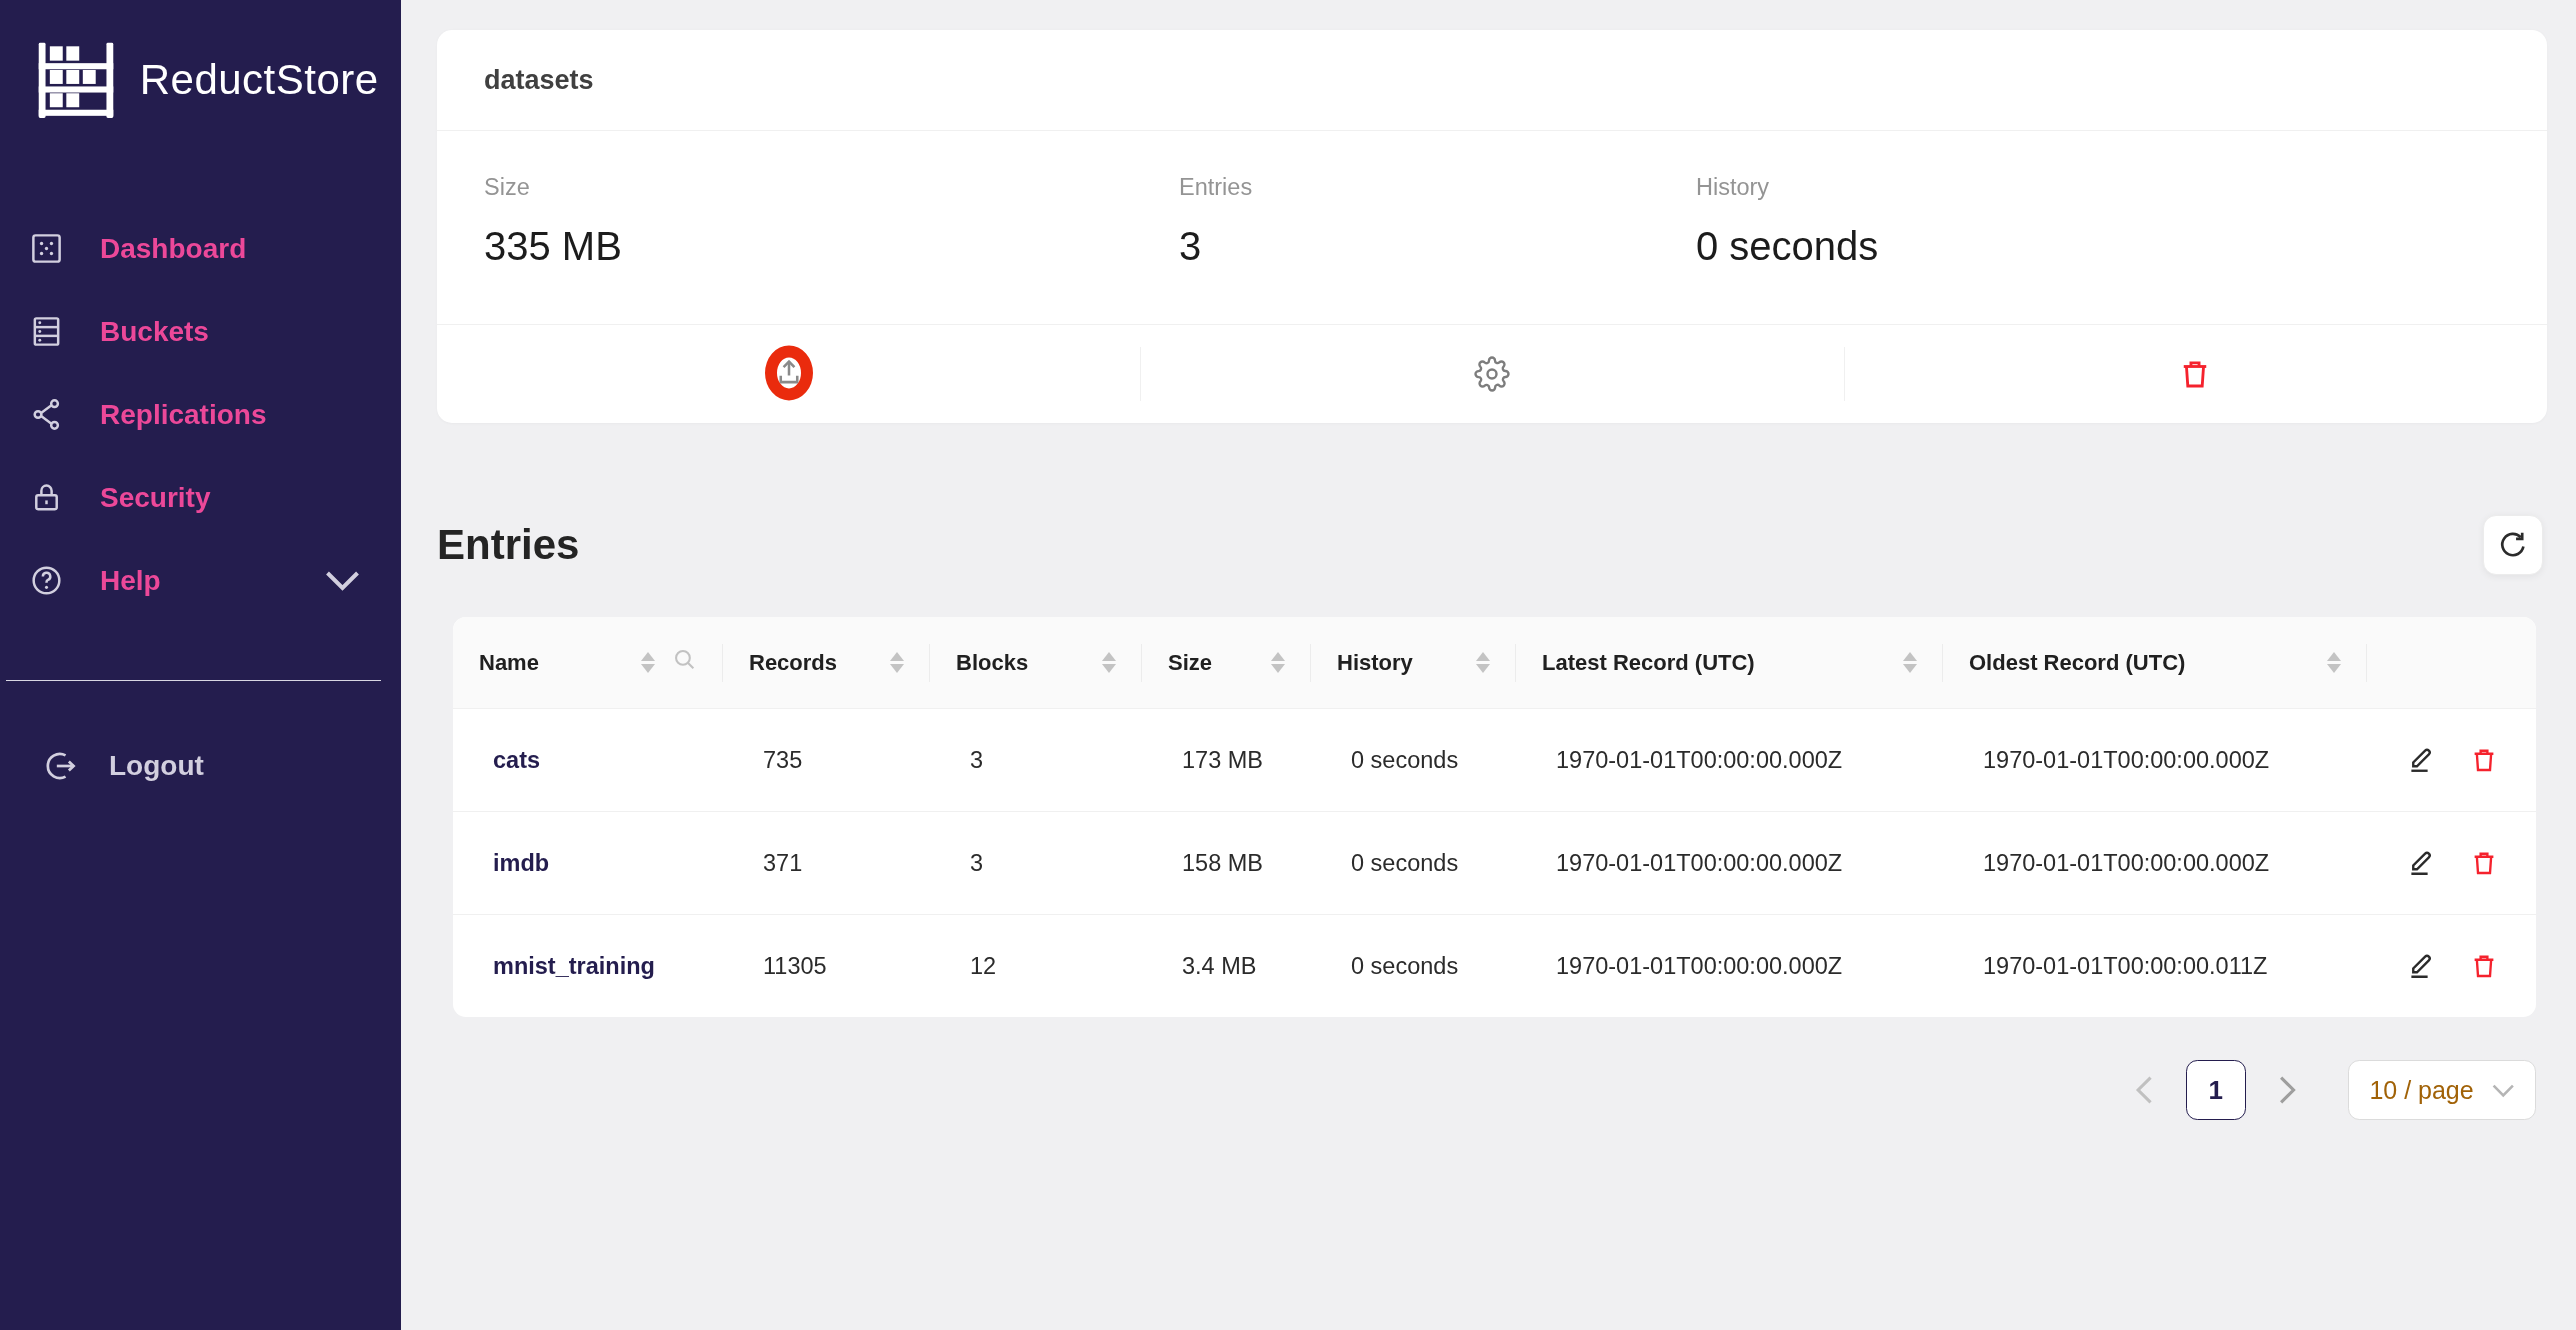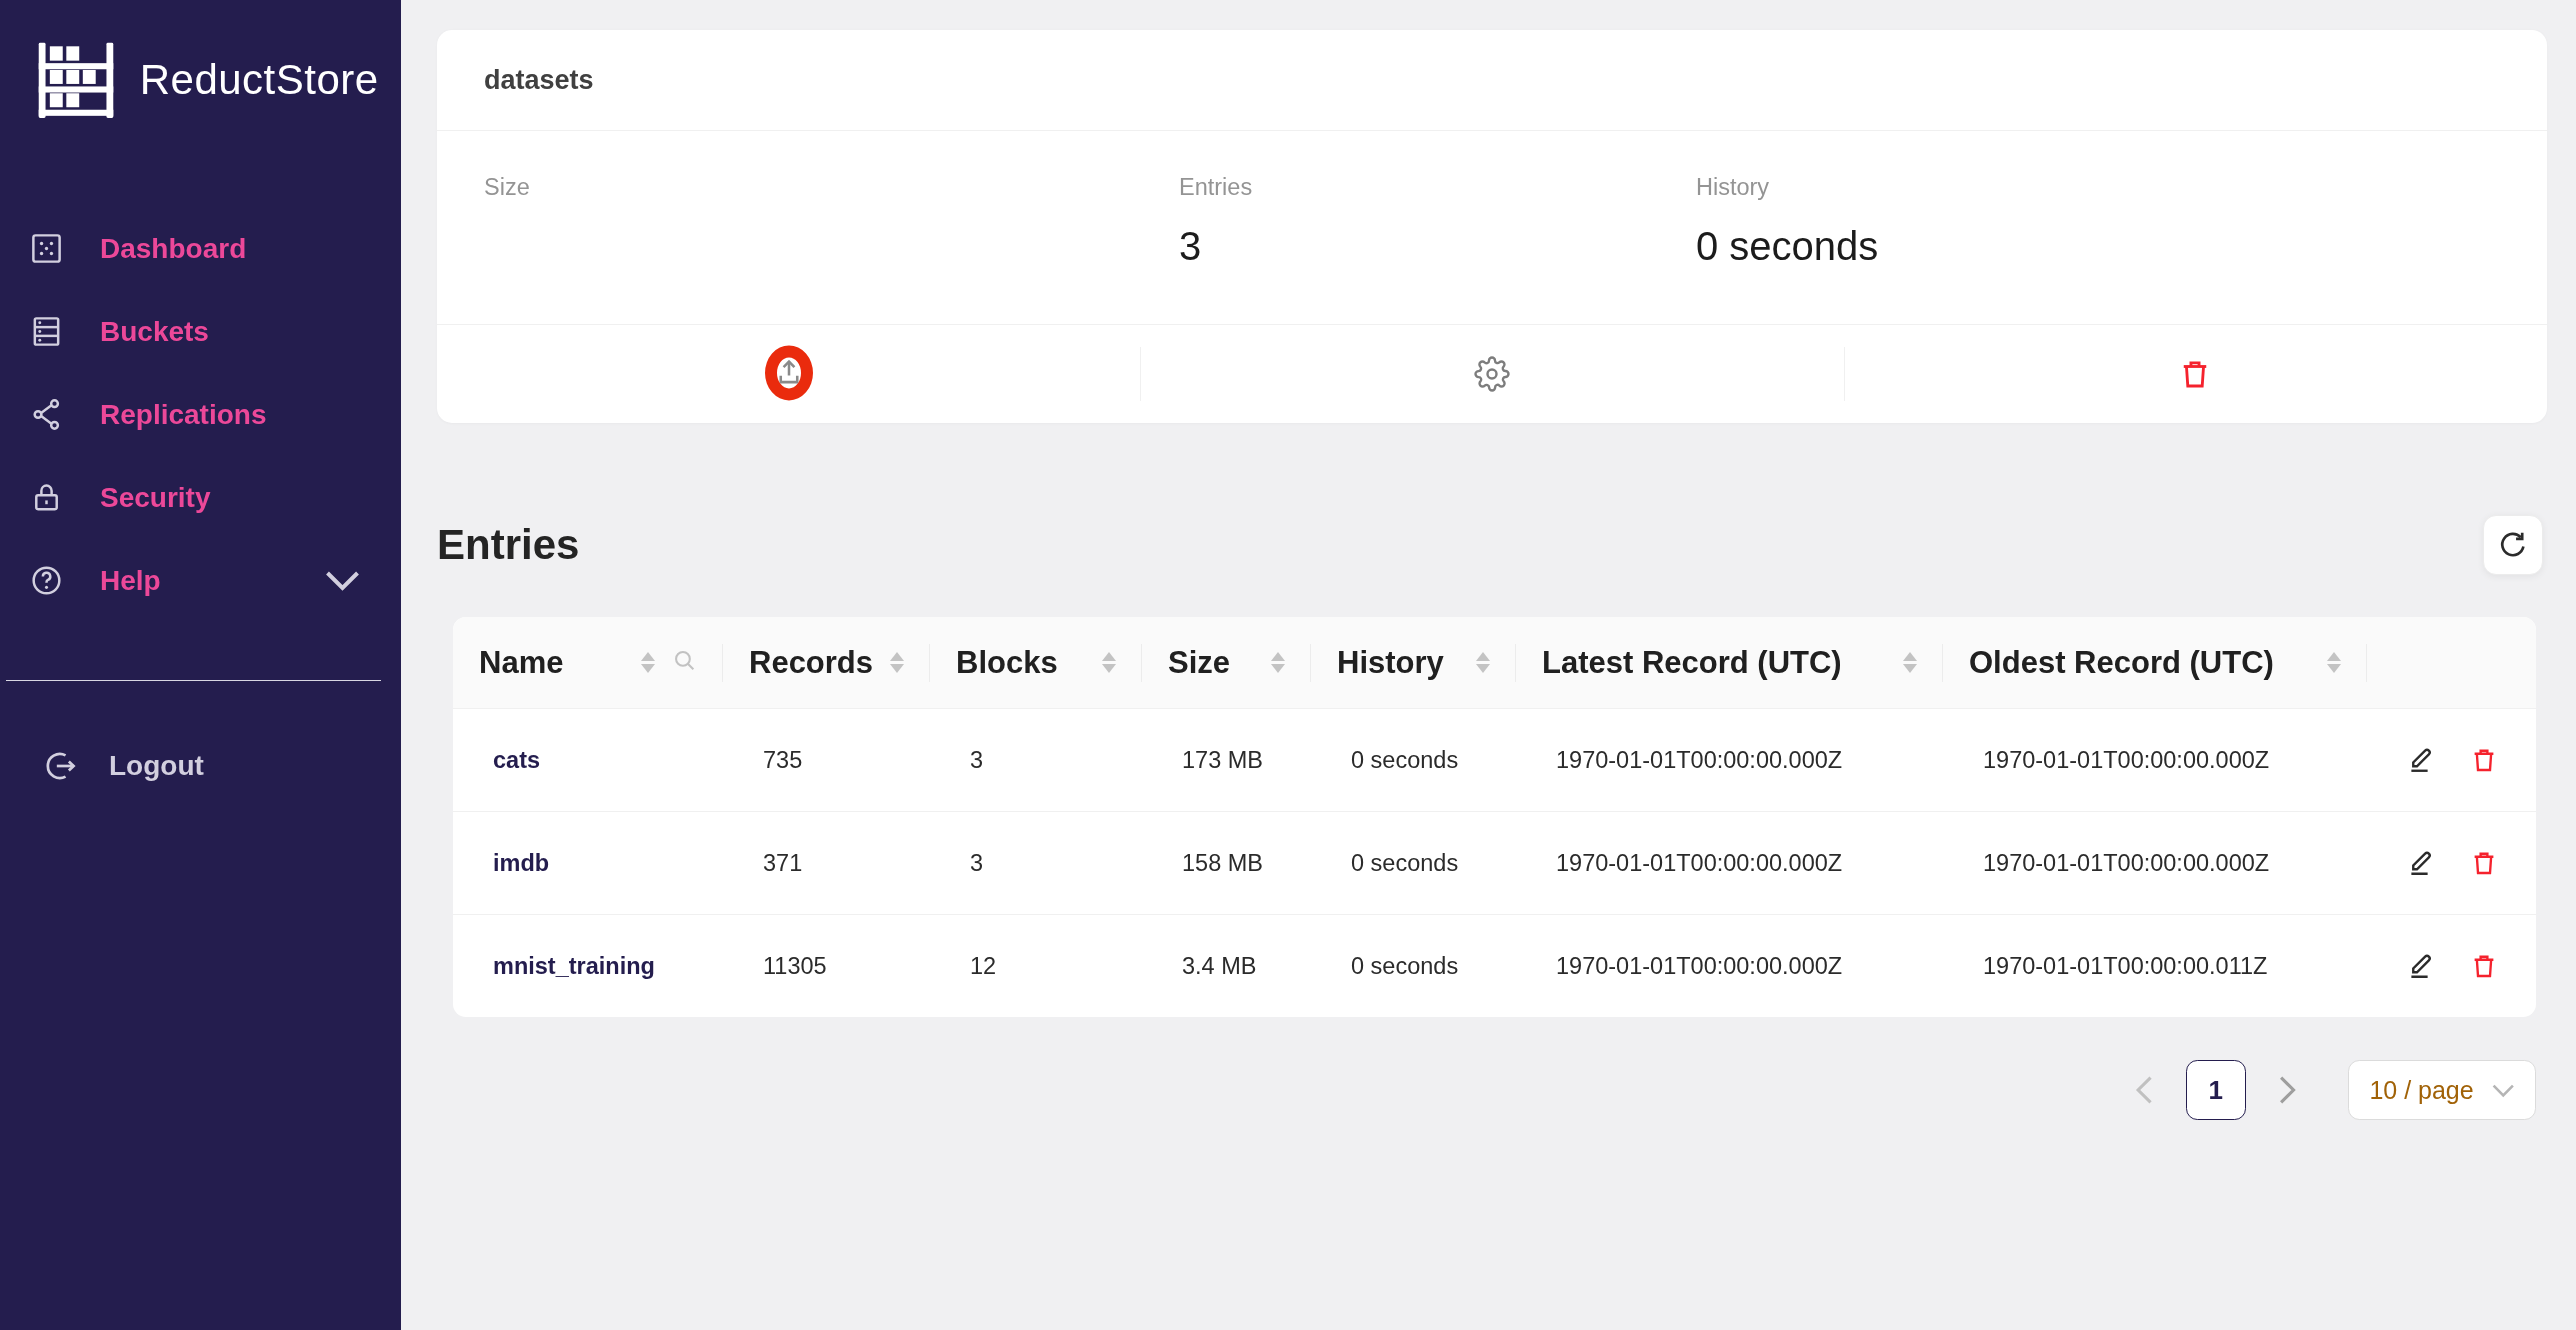--- a/index.html
+++ b/index.html
@@ -106,21 +106,21 @@
   }
   .t-row {
     display:grid;
     grid-template-columns:270px 207px 212px 169px 205px 427px 424px 1fr;
     align-items:center;
   }
   .t-head { background:#fafafa; height:91px; }
   .th {
     display:flex; align-items:center; gap:17px;
     padding:0 26px; height:100%;
-    font-size:31px; font-weight:700; color:#202020;
+    font-size:22px; font-weight:700; color:#202020;
     position:relative; cursor:pointer;
   }
   .th .th-label { flex:1; }
   .th:not(.th-actions)::after {
     content:""; position:absolute; right:0; top:50%; transform:translateY(-50%);
     width:0.9px; height:38px; background:#ececec;
   }
   .sorter { display:inline-flex; flex-direction:column; gap:3.8px; }
   .caret { width:0; height:0; border-left:7.5px solid transparent; border-right:7.5px solid transparent; }
   .caret-up   { border-bottom:9.4px solid #c3c3c3; }
@@ -253,20 +253,21 @@
 </aside>
 
 <main class="main">
 
   <section class="bucket-card">
     <div class="bucket-card-head">datasets</div>
 
     <div class="bucket-stats">
       <div class="stat stat-size">
         <div class="stat-label">Size</div>
+        <div class="stat-value">335 MB</div>
       </div>
       <div class="stat stat-entries">
         <div class="stat-label">Entries</div>
         <div class="stat-value">3</div>
       </div>
       <div class="stat stat-history">
         <div class="stat-label">History</div>
         <div class="stat-value">0 seconds</div>
       </div>
     </div>

